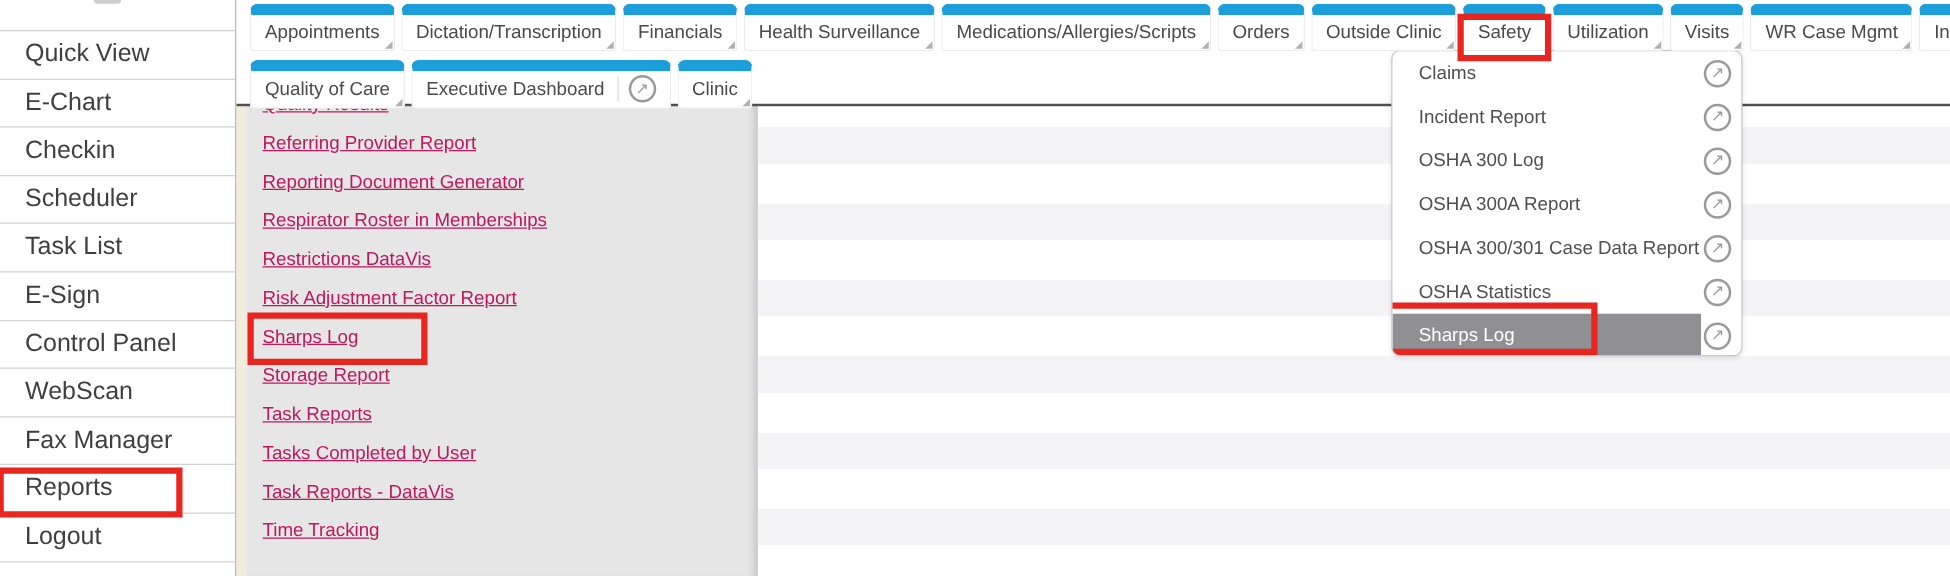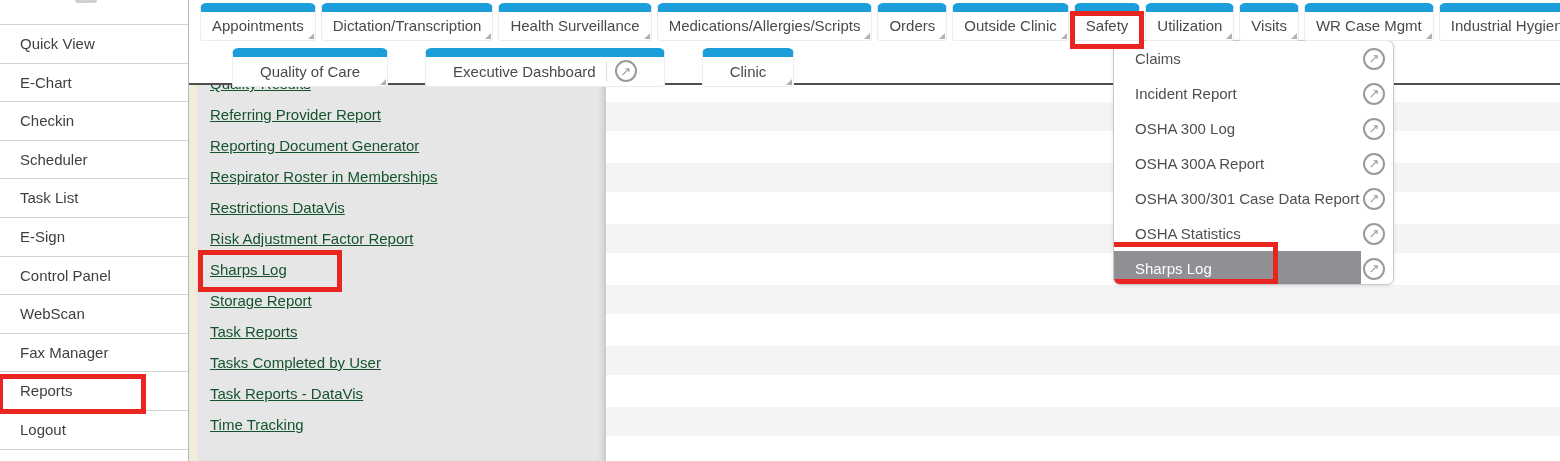--- a/index.html
+++ b/index.html
@@ -6,21 +6,21 @@
   html,body { width:1560px; height:461px; overflow:hidden; background:#ffffff;
               font-family:"Liberation Sans", sans-serif; }
   .stage { position:relative; width:1560px; height:461px; background:#fff; }
 
   
   .sidebar { position:absolute; left:0; top:0; width:189px; height:461px;
              background:#fff; border-right:1px solid #b9b9b9; z-index:12; }
   .sidebar-spacer { height:25px; border-bottom:1px solid #d2d2d2; }
   .side-item { position:relative; height:38.6px; line-height:37.6px;
                border-bottom:1px solid #d2d2d2; padding-left:20px;
-               font-size:15px; color:#3f3f3f; cursor:pointer; }
+               font-size:20px; color:#3f3f3f; cursor:pointer; }
   .side-blob { position:absolute; left:75px; top:-4px; width:22px; height:7px;
                background:#cfcfcf; border-radius:3px; }
 
   
   .hl { position:absolute; border:5px solid #e8251f; z-index:40; pointer-events:none; }
   .hl-reports { left:-2px; top:2px; width:148px; height:40px; }
   .hl-safety  { left:-5px; right:-5px; top:-1px; bottom:-9px; position:absolute;
                 border:5px solid #e8251f; z-index:41; pointer-events:none; }
   .hl-list-sharps { left:1px; top:-4px; width:144px; height:42px; }
   .hl-menu-sharps { left:-9px; top:-9px; width:173px; height:42px; position:absolute; z-index:41; }
@@ -38,39 +38,39 @@
              background:repeating-linear-gradient(to bottom,
                #ffffff 0px, #ffffff 17px,
                #f4f4f7 17px, #f4f4f7 46px,
                #ffffff 46px, #ffffff 61px); }
 
   
   .report-panel { position:absolute; left:197px; top:85px; width:409px; height:376px;
                   background:#e6e6e6; overflow:hidden; z-index:4;
                   box-shadow:inset -7px 0 7px -5px rgba(0,0,0,0.18); }
   .report-link { position:relative; display:block; height:31px; line-height:31px;
-                 padding-left:13px; font-size:15px; color:#14532d;
+                 padding-left:13px; font-size:15px; color:#be185d;
                  text-decoration:underline; cursor:pointer; white-space:nowrap; }
   .report-link:first-child { margin-top:-17px; }
 
   
   .tabstrip { position:absolute; left:189px; top:0; width:1371px; height:83px; z-index:30; }
   .tabrow { display:flex; gap:5px; padding-left:11px; }
   .tabrow.r1 { padding-top:3px; }
   .tabrow.r2 { padding-top:7px; }
   .tab { position:relative; flex:0 0 auto; background:#fff;
          border-top:9px solid #1b9ed9; border-left:1px solid #ececec;
          border-right:1px solid #ececec; border-bottom:1px solid #ececec;
          border-radius:6px 6px 3px 3px; padding:4px 11px 5px;
          font-size:15px; line-height:19px; color:#4a4a4a; cursor:pointer;
          white-space:nowrap; display:flex; align-items:center; }
   .tab.fold::after { content:''; position:absolute; right:1px; bottom:1px;
          border-left:6px solid transparent; border-bottom:6px solid #b0b0b0; }
   .tab.open { box-shadow:0 3px 0 0 #ffffff; z-index:31; }
-  .tabrow.r2 .tab { padding:3px 27px 4px;margin-left:32px; }
+  .tabrow.r2 .tab { padding:3px 11px 4px; }
   .tab-divider { width:1px; height:20px; background:#dcdcdc; margin:0 8px 0 10px; }
 
   
   .circle-icon { width:22px; height:22px; border:2px solid #9a9a9a; border-radius:50%;
                  display:inline-flex; align-items:center; justify-content:center;
                  color:#9a9a9a; font-size:13px; line-height:1;
                  font-family:"DejaVu Sans", sans-serif; flex:0 0 auto; cursor:pointer; }
 
   
   .menu { position:absolute; left:1113px; top:40px; width:281px; height:245px;
@@ -111,20 +111,23 @@
     <div class="side-item">Logout</div>
   </nav>
 
   <div class="tabstrip">
     <div class="tabrow r1">
       <div class="tab fold">
           <span>Appointments</span>
         </div>
       <div class="tab fold">
           <span>Dictation/Transcription</span>
+        </div>
+      <div class="tab fold">
+          <span>Financials</span>
         </div>
       <div class="tab fold">
           <span>Health Surveillance</span>
         </div>
       <div class="tab fold">
           <span>Medications/Allergies/Scripts</span>
         </div>
       <div class="tab fold">
           <span>Orders</span>
         </div>

